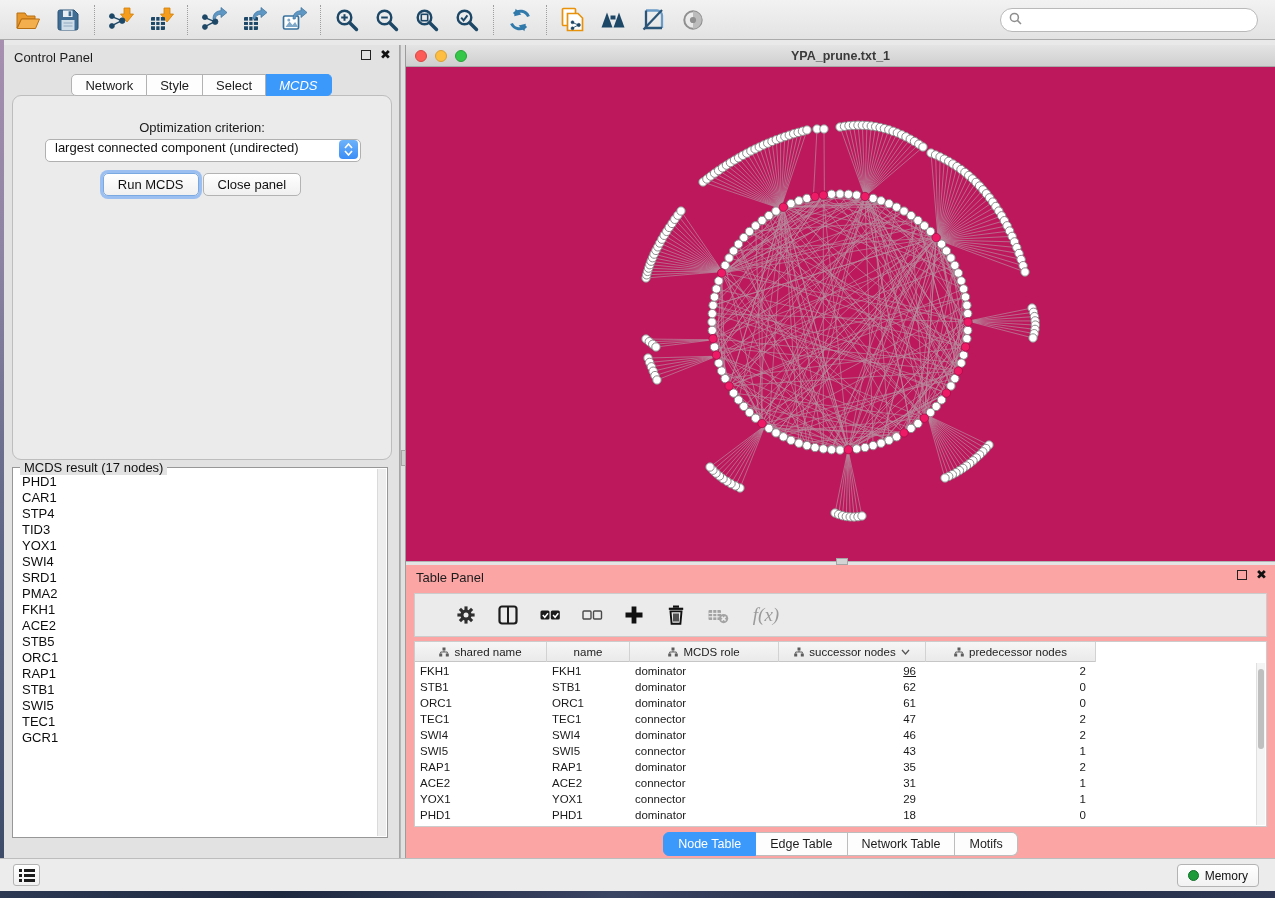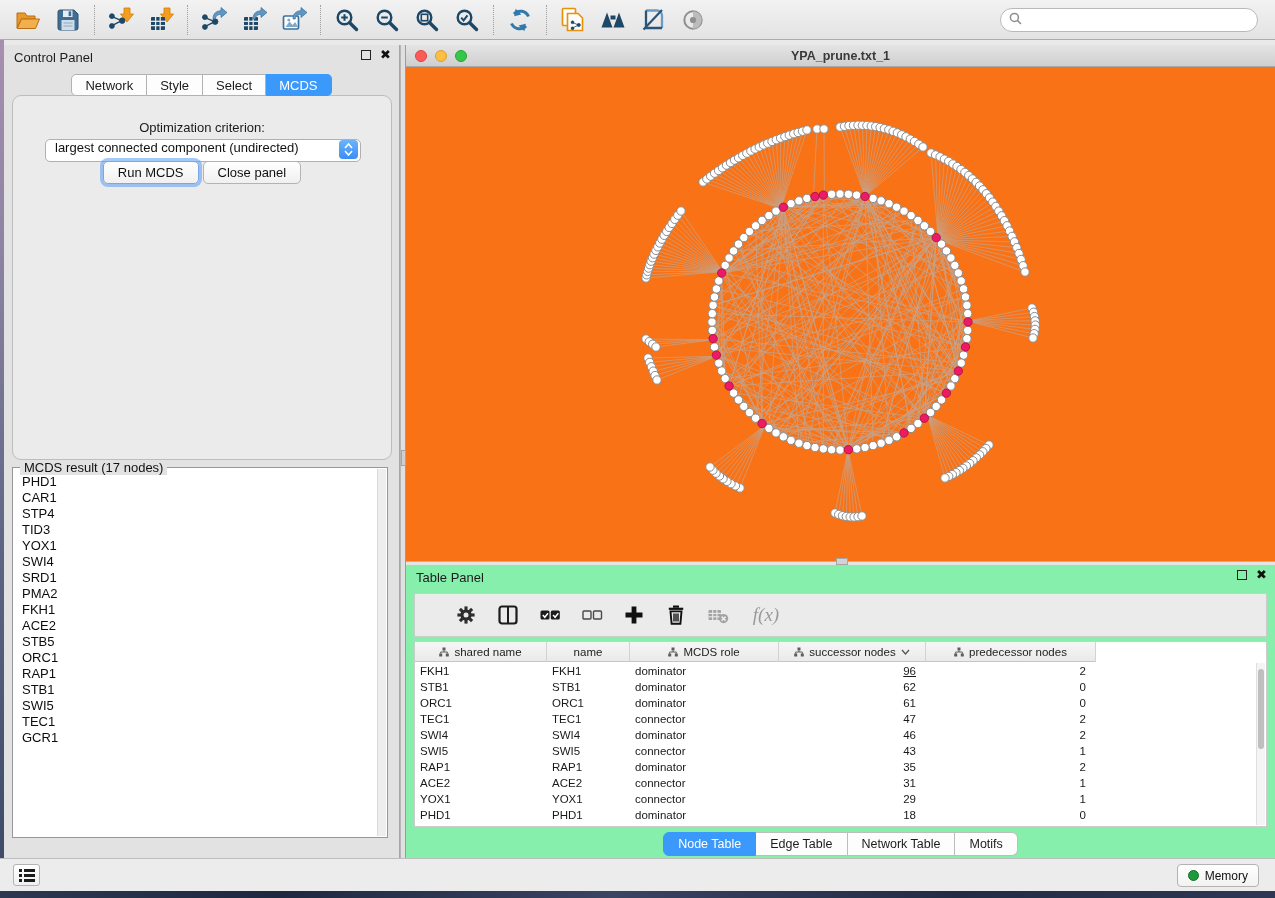--- a/index.html
+++ b/index.html
@@ -28,60 +28,60 @@
   .panel-header { position:relative; height:24px; }
   .panel-title { position:absolute; left:10px; top:5px; font-size:13px; color:#1c1c1c; }
   .panel-ctrls { position:absolute; right:8px; top:5px; display:flex; gap:9px; align-items:center; }
   .float-glyph { width:10px; height:10px; border:1.6px solid #222; display:inline-block; }
   .close-glyph { font-size:13px; font-weight:bold; color:#111; line-height:10px; }
 
   .cp-tabs { position:absolute; left:0; top:29px; width:100%; display:flex; justify-content:center; z-index:3; }
   .cp-tab { font-size:13px; color:#1c1c1c; background:#fdfdfd; border:1px solid #b2b2b2; border-left:none;
      padding:3px 13px 4px; height:22px; }
   .cp-tab:first-child { border-left:1px solid #b2b2b2; border-radius:5px 0 0 5px; }
-  .cp-tab:last-child { border-radius:0 5px 5px 0; }
+  .cp-tab:last-child { border-radius:0 5px 5px 0;font-style:italic; }
   .cp-tab.active { background:#3b99fc; border-color:#3b99fc; color:#fff; }
 
   .cp-inner { position:absolute; left:8px; top:50px; width:380px; height:365px; background:#ebebeb;
      border:1px solid #bdbdbd; border-radius:9px; }
   .opt-label { position:absolute; left:0; top:24px; width:100%; text-align:center; font-size:13px; color:#1a1a1a; }
   .criterion-select { position:absolute; left:32px; top:43px; width:316px; height:23px; background:#fff;
      border:1px solid #b0b0b0; border-radius:5px; display:flex; }
   .criterion-select .val { flex:1; font-size:13px; color:#111; padding-left:9px; white-space:nowrap; }
   .stepper { width:19px; height:19px; margin-right:2px; border-radius:4px; background:linear-gradient(#6db3fb,#3b8df7);
      display:flex; flex-direction:column; align-items:center; justify-content:center; gap:1px; }
-  .btn-row { position:absolute; left:0; top:65px; width:100%; display:flex; justify-content:center; gap:4px;align-items:flex-end; }
+  .btn-row { position:absolute; left:0; top:77px; width:100%; display:flex; justify-content:center; gap:4px;align-items:flex-end; }
   .mac-btn { font-size:13px; color:#111; background:linear-gradient(#ffffff,#f0f0f0); border:1px solid #b3b3b3;
      border-radius:5px; padding:3px 14px 4px; height:23px; }
   .mac-btn.focused { border-color:#7aa8e0; box-shadow:0 0 0 3px rgba(90,155,245,.55); }
 
   .result-box { position:absolute; left:8px; top:422px; width:376px; height:371px; border:1px solid #979797; background:#fff; }
   .result-legend { position:absolute; left:7px; top:-8px; background:#e2e2e2; padding:0 4px; font-size:13px; color:#111; }
   .result-list { position:absolute; left:1px; top:6px; right:10px; bottom:1px; overflow:hidden; }
   .result-item { font-size:13px; color:#0d0d0d; line-height:16px; padding-left:8px; }
   .result-scroll { position:absolute; right:1px; top:1px; width:9px; bottom:1px; background:#eeeeee; border-left:1px solid #dadada; }
 
   .v-splitter { position:absolute; left:400px; top:45px; width:6px; height:813px; background:#e0e0e0;
      border-left:1px solid #b5b5b5; border-right:1px solid #9c9c9c; }
   .v-splitter .grab { position:absolute; left:0px; top:405px; width:5px; height:16px; background:#cfcfcf; border:1px solid #a5a5a5; }
 
   
-  .network-window { position:absolute; left:406px; top:45px; width:869px; height:516px; background:#f97316; }
+  .network-window { position:absolute; left:406px; top:45px; width:869px; height:516px; background:#be185d; }
   .net-titlebar { position:absolute; left:0; top:0; width:100%; height:22px;
      background:linear-gradient(#e4e4e4,#cfcfcf); border-bottom:1px solid #a8a8a8; }
   .traffic { position:absolute; left:9px; top:5px; display:flex; gap:8px; }
   .light { width:12px; height:12px; border-radius:50%; }
   .net-title { position:absolute; width:100%; text-align:center; top:4px; font-size:12.5px; font-weight:bold; color:#3a3a3a; }
   .net-canvas { position:absolute; left:0; top:22px; }
 
   .h-splitter { position:absolute; left:406px; top:561px; width:869px; height:4px; background:#e4e4e4; border-top:1px solid #b2b2b2; }
   .h-splitter .grab { position:absolute; left:430px; top:-4px; width:12px; height:7px; background:#d3d3d3; border:1px solid #a5a5a5; }
 
   
-  .table-panel { position:absolute; left:406px; top:565px; width:869px; height:293px; background:#86efac; }
+  .table-panel { position:absolute; left:406px; top:565px; width:869px; height:293px; background:#fca5a5; }
   .tp-toolbar { position:absolute; left:8px; top:28px; right:8px; height:44px; background:#ebebeb;
      border:1px solid #cccccc; display:flex; align-items:center; gap:12px; padding-left:36px; }
   .tp-icon { width:30px; height:30px; display:flex; align-items:center; justify-content:center; }
   .fx-label { font-family:"Liberation Serif","DejaVu Serif",serif; font-style:italic; font-size:19px; color:#9a9a9a; }
 
   .data-table { position:absolute; left:8px; top:76px; right:8px; height:186px; background:#fff; border:1px solid #cccccc; }
   .thead { position:absolute; left:0; top:0; height:20px; display:flex; background:linear-gradient(#f6f6f6,#eaeaea); border-bottom:1px solid #c6c6c6; }
   .th { display:flex; align-items:center; justify-content:center; gap:5px; font-size:11.5px; color:#222;
      border-right:1px solid #d2d2d2; height:20px; }
   .trow { display:flex; height:16px; }

